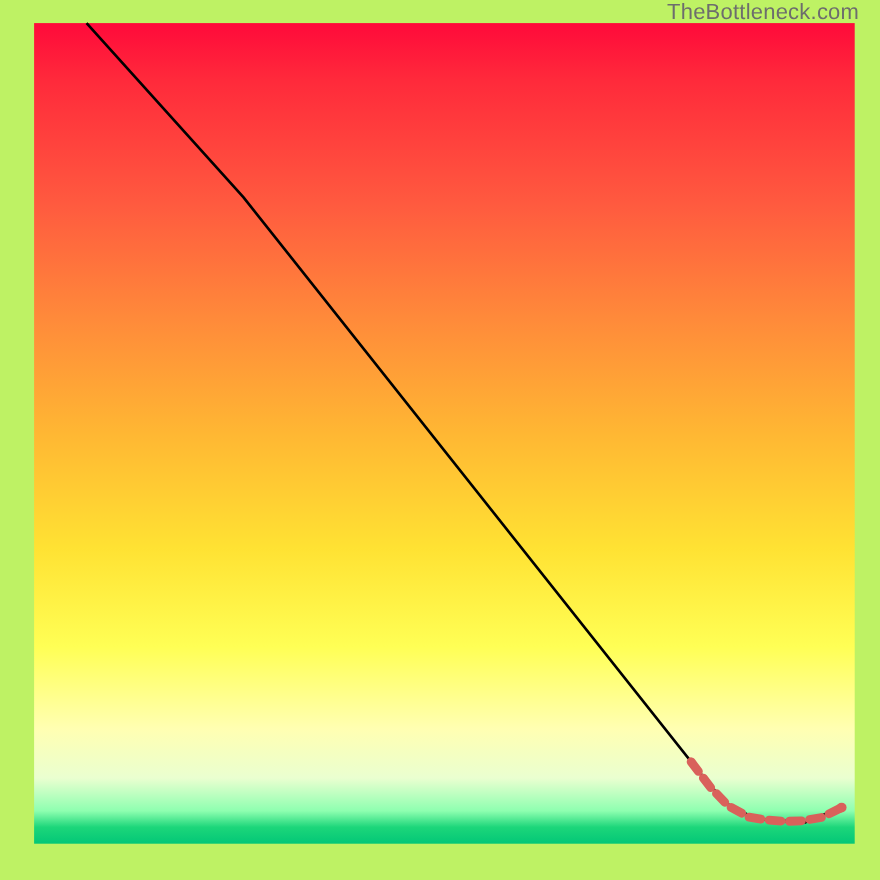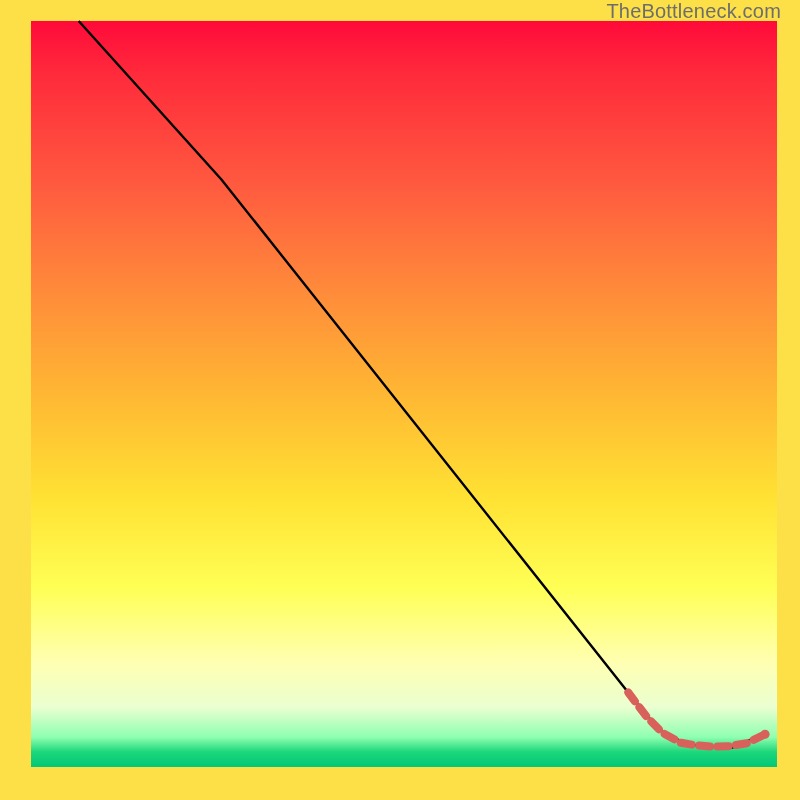--- a/index.html
+++ b/index.html
@@ -8,21 +8,21 @@
     width: 800px;
     height: 800px;
     background: #000;
     font-family: Arial, Helvetica, sans-serif;
     overflow: hidden;
   }
   .frame {
     position: relative;
     width: 800px;
     height: 800px;
-    background: #fde047;
+    background: #bef264;
   }
   .plot {
     position: absolute;
     left: 31px;
     top: 21px;
     width: 746px;
     height: 746px;
     
     background: linear-gradient(
       to bottom,

